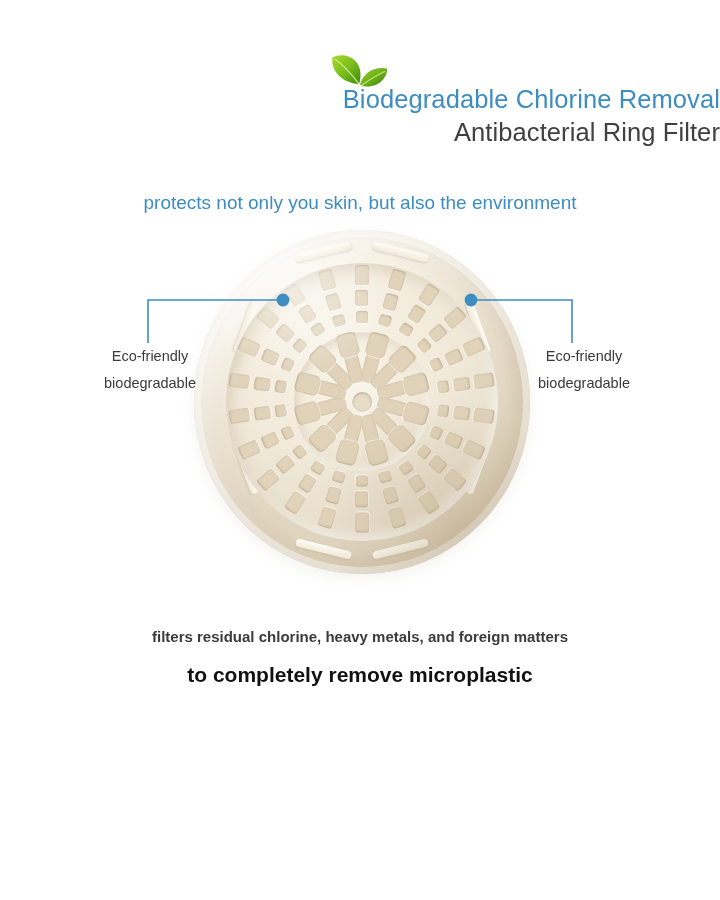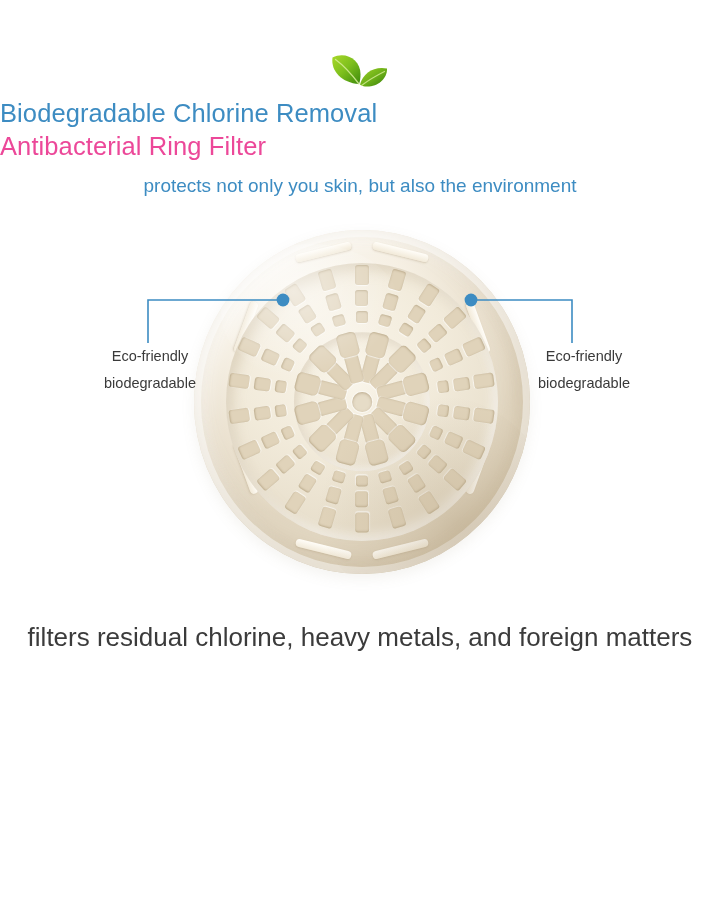--- a/index.html
+++ b/index.html
@@ -27,33 +27,33 @@
     height: 46px;
     display: flex;
     align-items: center;
     justify-content: center;
   }
 
   
   .title-block {
     position: absolute;
     left: 0; right: 0;
-    top: 97px;
-    text-align: left;
+    top: 83px;
+    text-align: right;
   }
   .title-line {
     font-size: 25.5px;
     line-height: 33px;
     font-weight: 400;
     letter-spacing: 0.1px;
   }
   .subtitle {
     position: absolute;
     left: 0; right: 0;
-    top: 173px;
+    top: 190px;
     text-align: center;
     font-size: 19px;
     line-height: 26px;
     font-weight: 400;
   }
 
   
   .figure {
     position: absolute;
     left: 0; top: 215px;
@@ -182,22 +182,22 @@
   }
   .bc-line {
     line-height: 38px;
   }
   .bc-strong {
     font-size: 21px;
     font-weight: 700;
     color: #111111;
   }
   .bc-normal {
-    font-size: 26px;
-    font-weight: 400;
+    font-size: 15px;
+    font-weight: 700;
     color: #3b3b3b;
   }
 </style>
 </head>
 <body>
 
 <div id="page">
 
   <div class="leaf-icon">
     <svg width="62" height="42" viewBox="0 0 62 42" aria-hidden="true">
@@ -217,21 +217,21 @@
       <path d="M30 36 C13 35 1.5 23 3.5 9.5 C17 3 31.5 12 31.5 26 C31.5 30 31 33.5 30 36 Z" fill="url(#lgBig)"></path>
       <path d="M30 36 C24 28 16 18.5 6.5 11.5" fill="none" stroke="#d8ef9a" stroke-width="1.3" stroke-linecap="round" opacity="0.85"></path>
 
       <path d="M31 36.5 C34 25 45 18 58 20.5 C58.5 31 48 39.5 36 38.5 C34 38.2 32.3 37.6 31 36.5 Z" fill="url(#lgSmall)"></path>
       <path d="M32.5 37.5 C39 32.5 47.5 27.5 55.5 23.5" fill="none" stroke="#d8ef9a" stroke-width="1.2" stroke-linecap="round" opacity="0.8"></path>
     </svg>
   </div>
 
   <div class="title-block">
     <div class="title-line" style="color:#3d8cc2">Biodegradable Chlorine Removal</div>
-    <div class="title-line" style="color:#ec4899">Antibacterial Ring Filter</div>
+    <div class="title-line" style="color:#404040">Antibacterial Ring Filter</div>
   </div>
 
   <div class="subtitle" style="color:#3d8cc2">protects not only you skin, but also the environment</div>
 
   <div class="figure">
 
     <div class="filter">
       <div class="bevel"></div>
 
       <div class="rib" style="left:30%;top:5.2%;width:17%;height:2.4%;transform:rotate(-14deg);"></div>
@@ -357,15 +357,16 @@
     </div>
 
     <div class="callout-text callout-right">
       <div>Eco-friendly</div>
       <div>biodegradable</div>
     </div>
   </div>
 
   <div class="bottom-copy">
     <div class="bc-line bc-normal">filters residual chlorine, heavy metals, and foreign matters</div>
+    <div class="bc-line bc-strong">to completely remove microplastic</div>
   </div>
 
 </div>
 
 </body></html>

